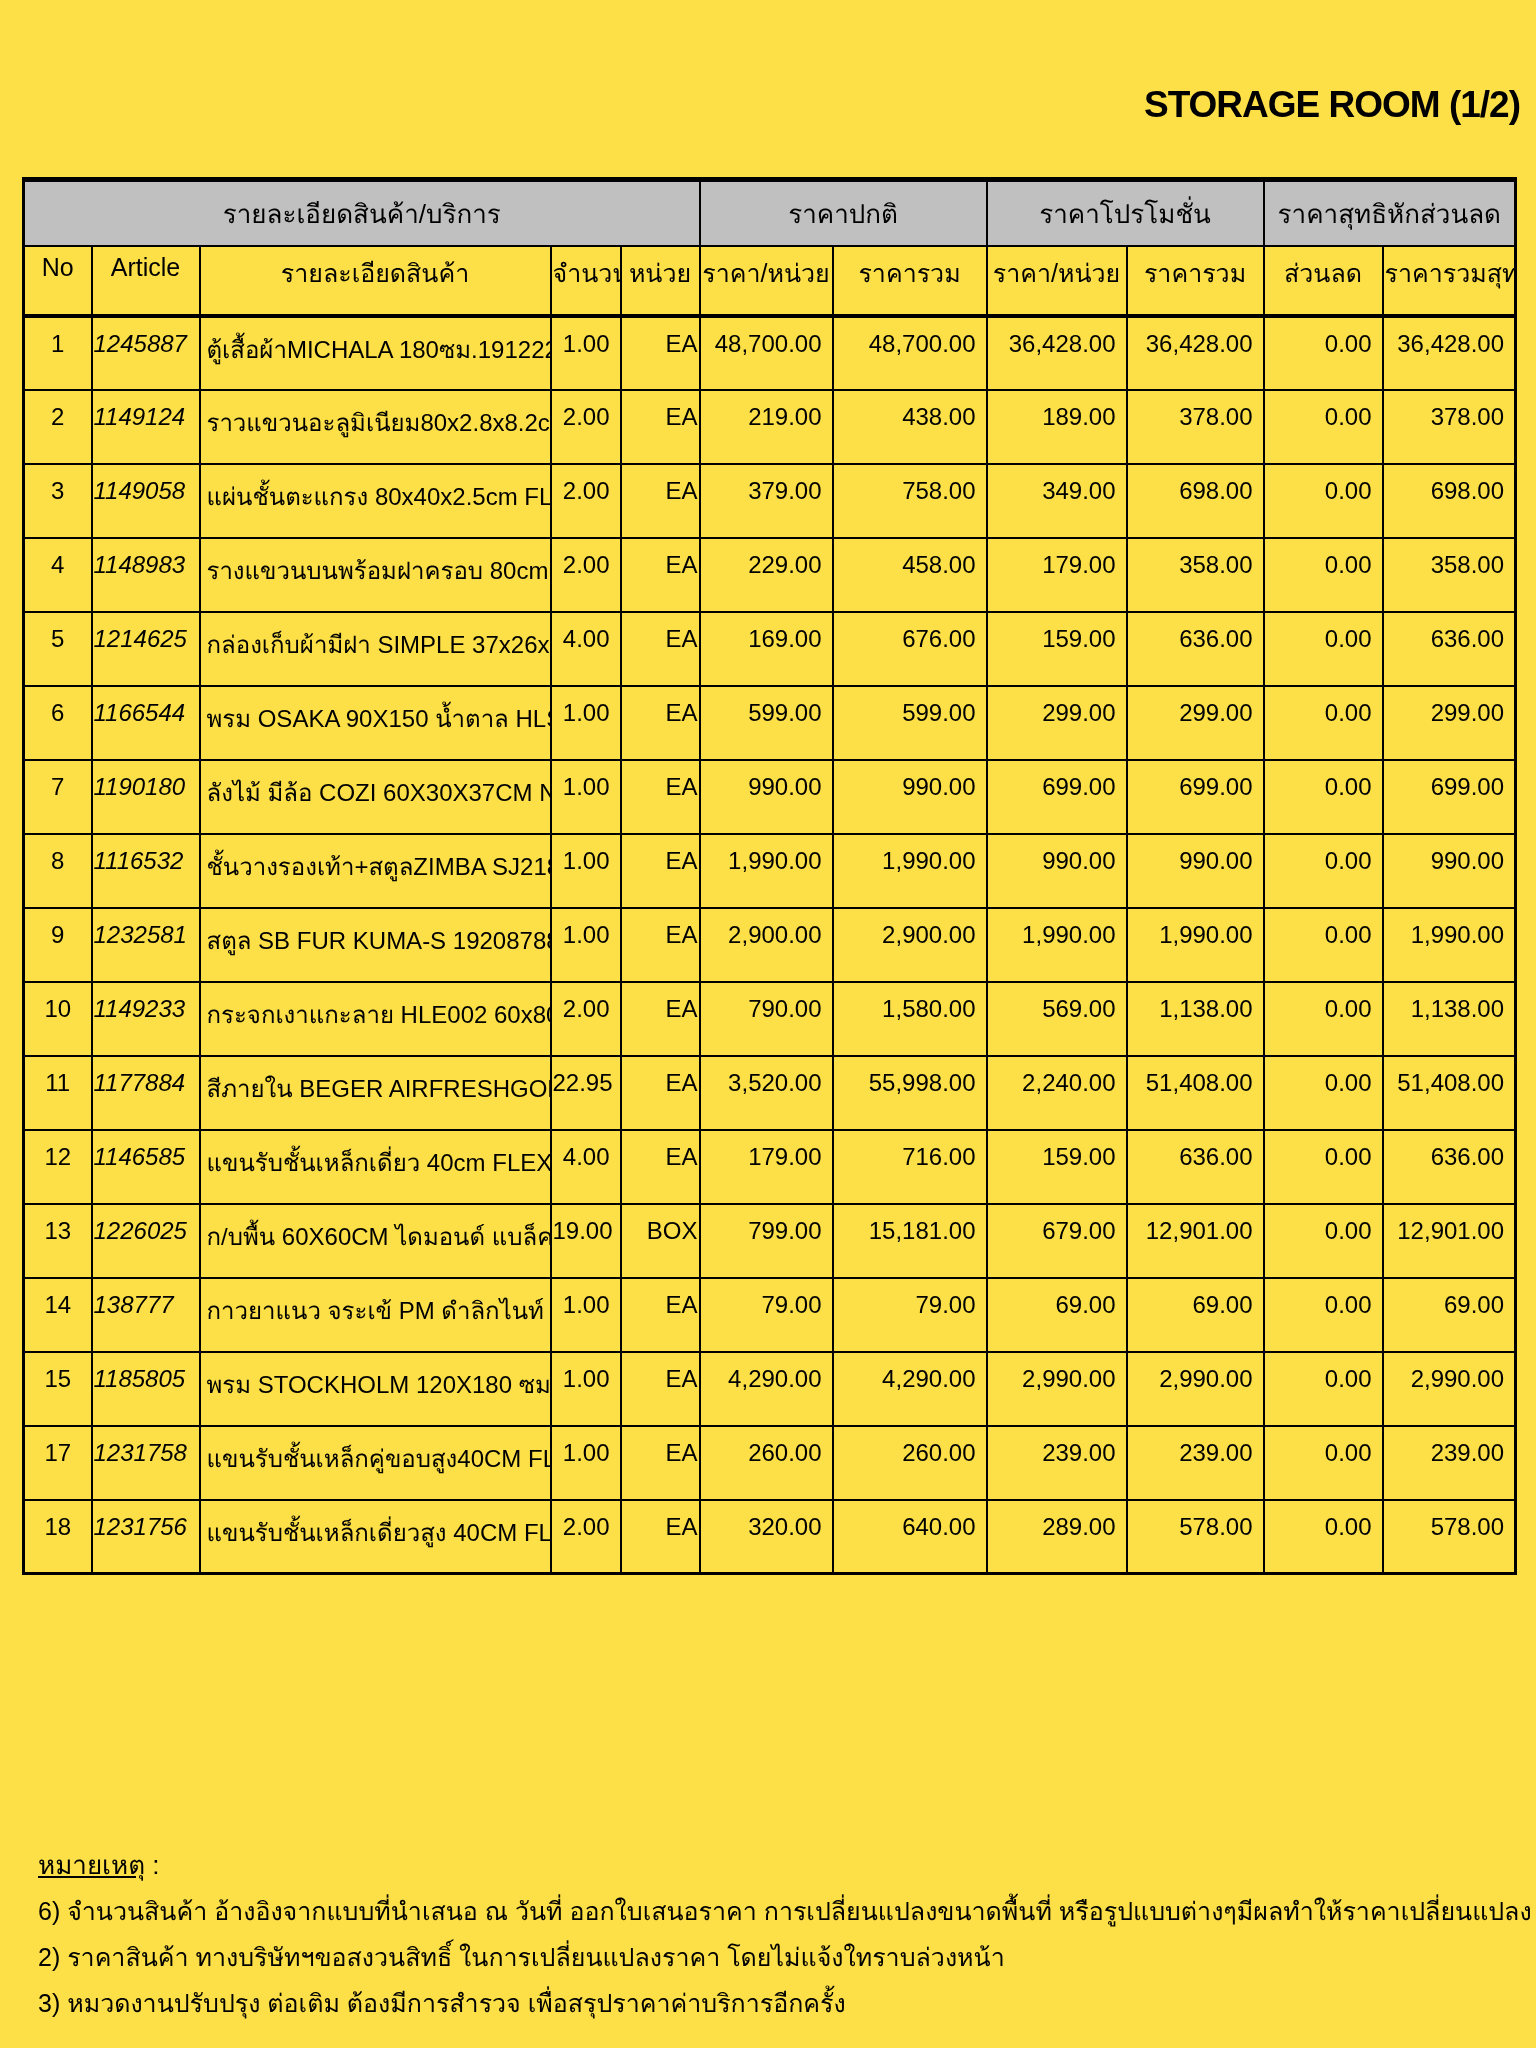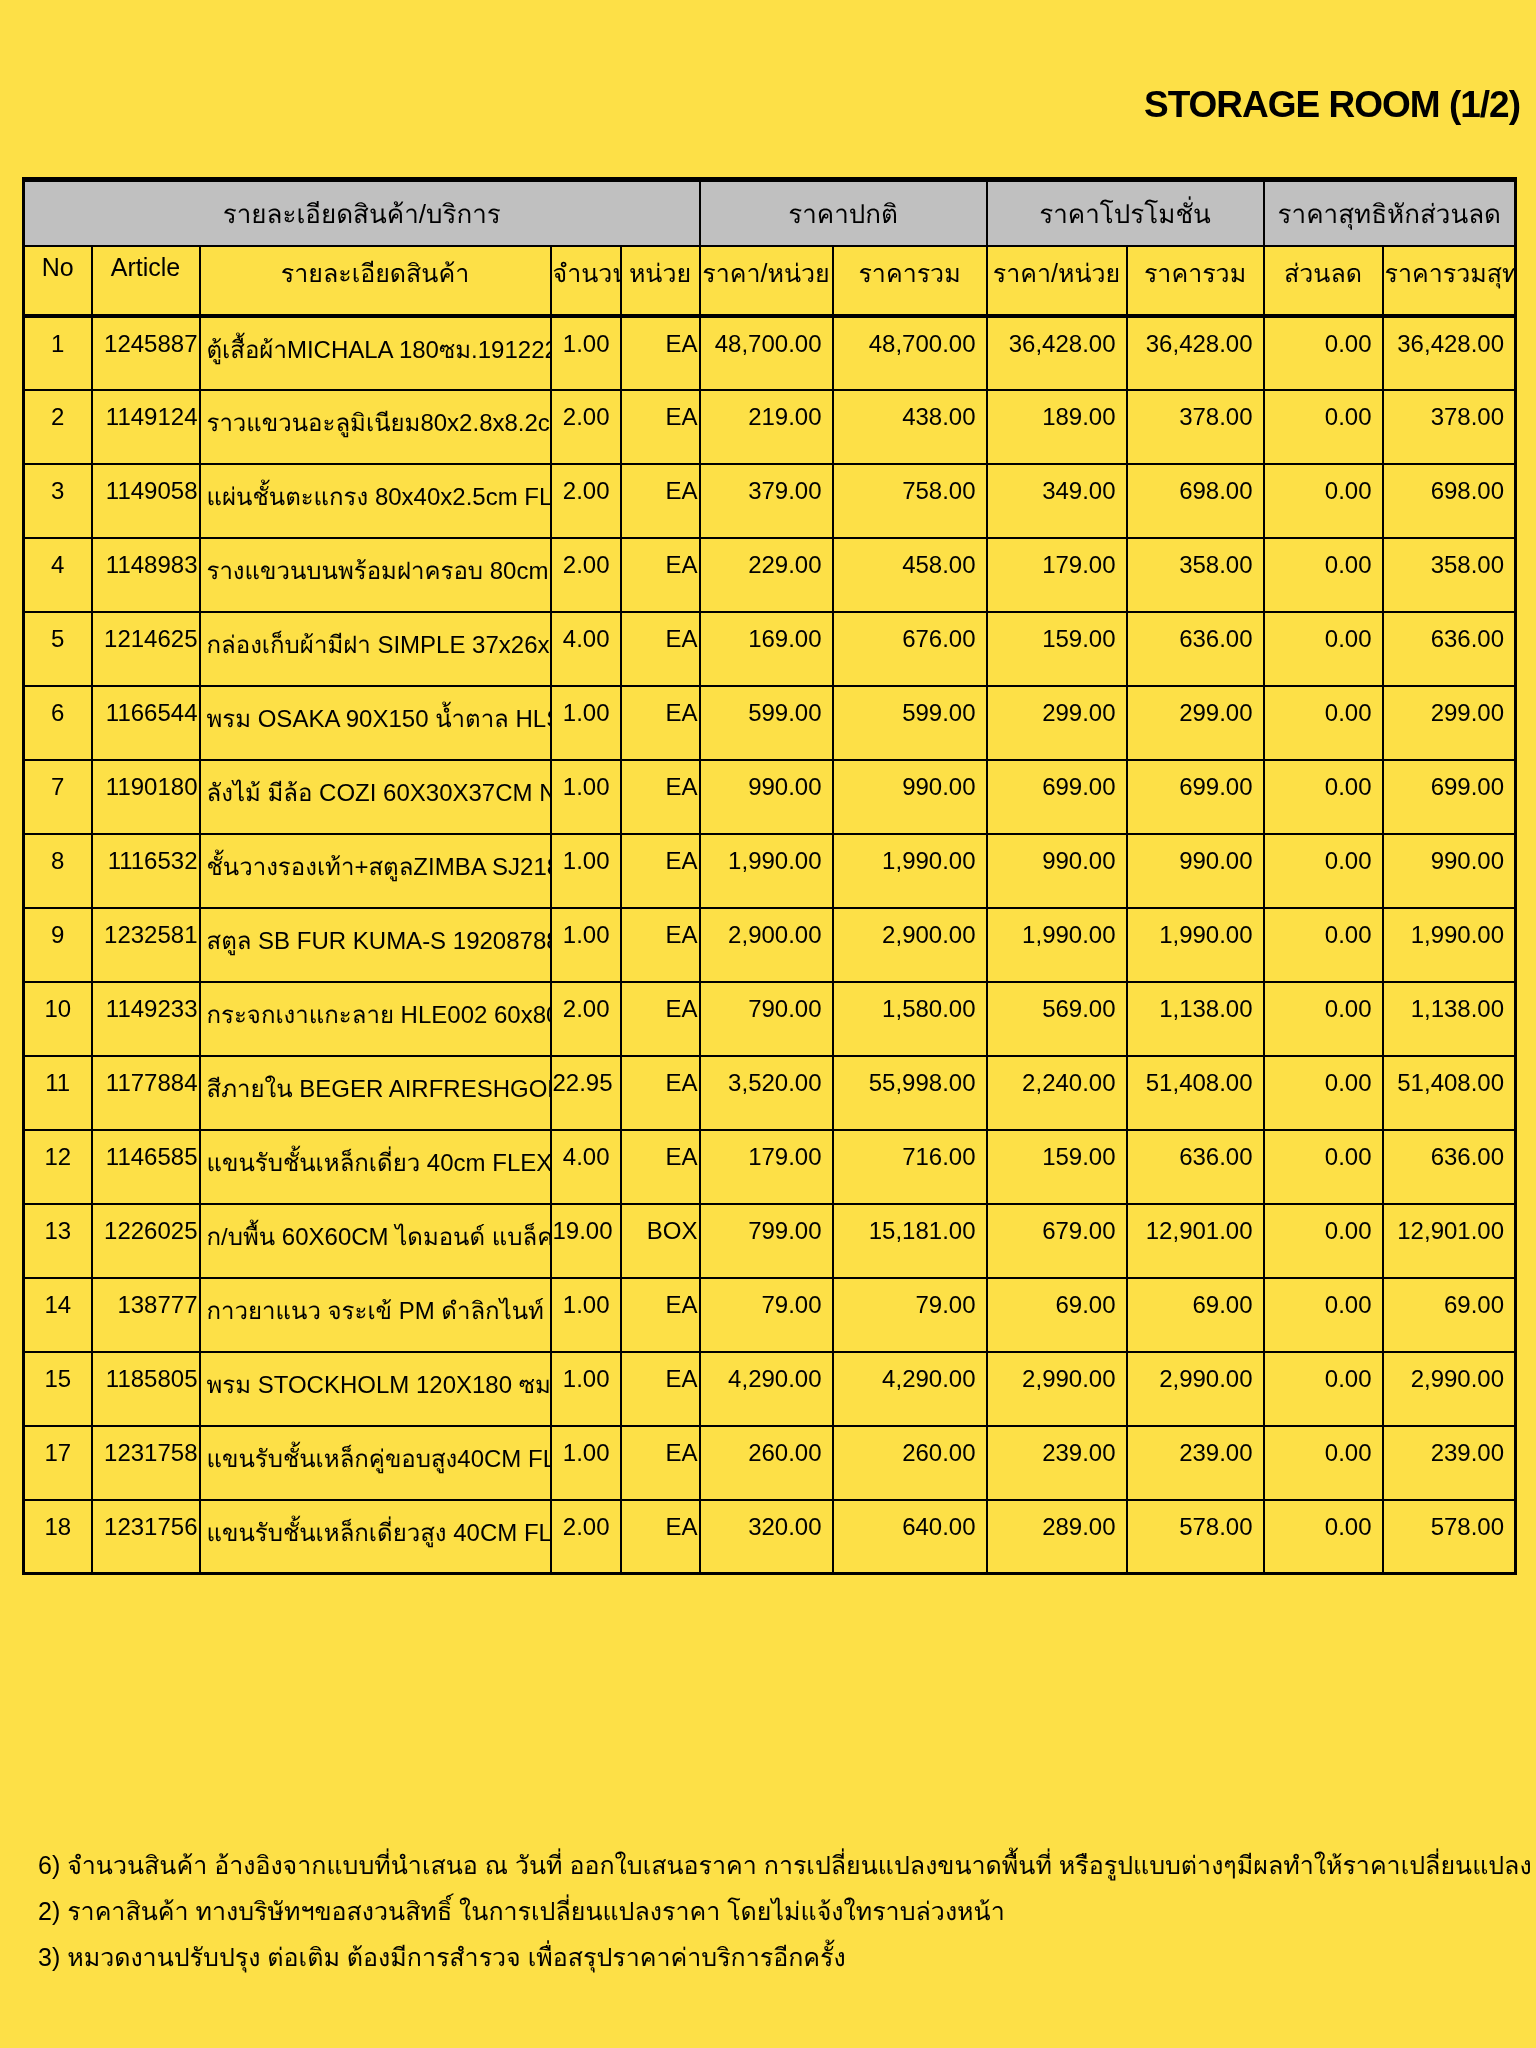--- a/index.html
+++ b/index.html
@@ -49,21 +49,21 @@
   tr.sub-row th {
     height: 70px;
     vertical-align: top;
     padding-top: 6px;
     text-align: center;
     font-size: 25px;
     border-bottom-width: 4px;
   }
   tbody td { height: 74px; vertical-align: top; padding-top: 12px; }
   td.c-no   { text-align: center; }
-  td.c-art  { text-align: right; }
+  td.c-art  { text-align: left; font-style: italic; }
   td.c-desc { text-align: left; padding-left: 6px; padding-right: 2px; }
   td.c-num  { text-align: right; padding-right: 10px; }
   td.c-unit { text-align: right; }
   .notes {
     position: absolute;
     left: 38px;
     top: 1842px;
     font-size: 25px;
     line-height: 46px;
     width: 1470px;
@@ -333,18 +333,19 @@
       <td class="c-num">640.00</td>
       <td class="c-num">289.00</td>
       <td class="c-num">578.00</td>
       <td class="c-num">0.00</td>
       <td class="c-num">578.00</td>
     </tr>
       </tbody>
   </table>
 
   <div class="notes">
+    <div class="heading"><span class="u">หมายเหตุ</span><span> :</span></div>
     <div>6) จำนวนสินค้า อ้างอิงจากแบบที่นำเสนอ ณ วันที่ ออกใบเสนอราคา การเปลี่ยนแปลงขนาดพื้นที่ หรือรูปแบบต่างๆมีผลทำให้ราคาเปลี่ยนแปลง</div>
     <div>2) ราคาสินค้า ทางบริษัทฯขอสงวนสิทธิ์ ในการเปลี่ยนแปลงราคา โดยไม่แจ้งใทราบล่วงหน้า</div>
     <div>3) หมวดงานปรับปรุง ต่อเติม ต้องมีการสำรวจ เพื่อสรุปราคาค่าบริการอีกครั้ง</div>
   </div>
 
 </div>
 
 </body></html>

